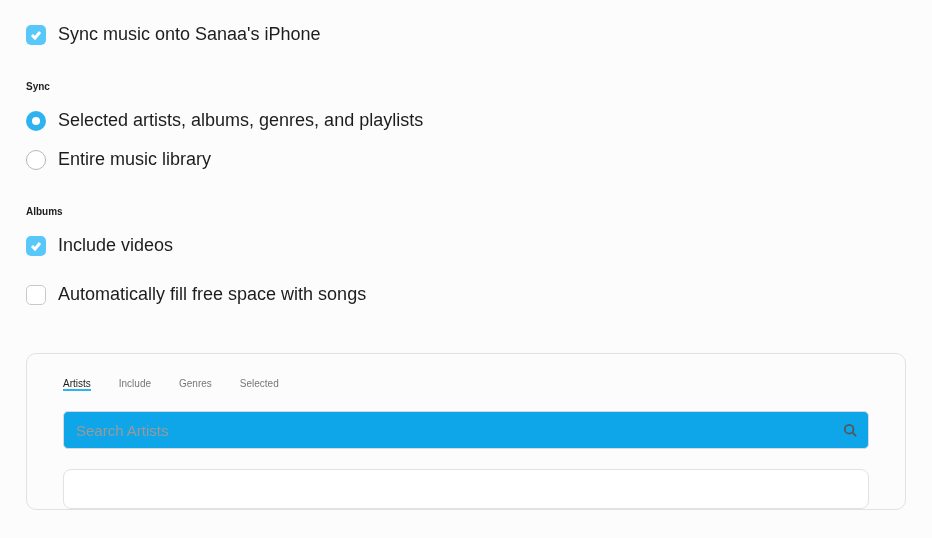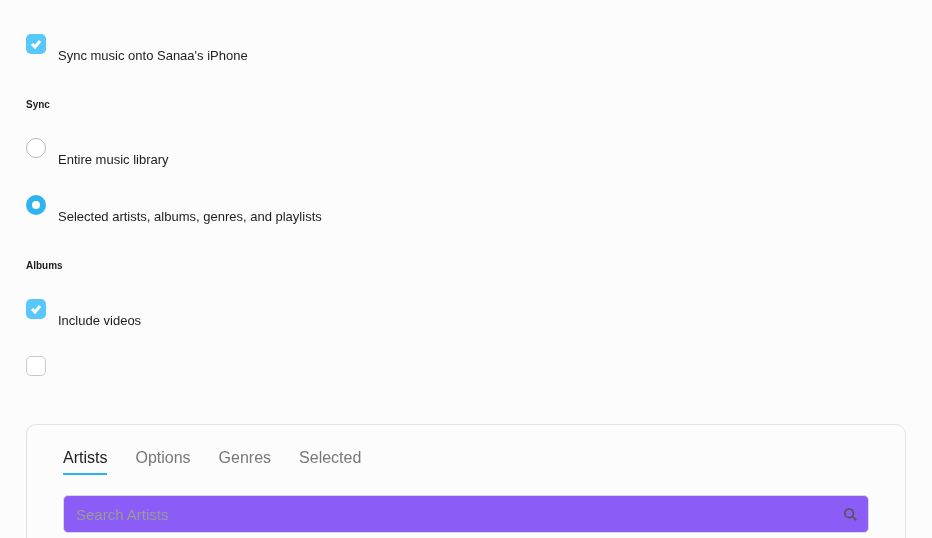--- a/index.html
+++ b/index.html
@@ -58,23 +58,22 @@
       background: #2fb3f0;
     }
     .radio.selected::after {
       content: "";
       width: 8px;
       height: 8px;
       background: #fff;
       border-radius: 50%;
     }
     .label {
-      font-size: 13px;
+      font-size: 18px;
       color: #1d1d1f;
-      margin-top: 24px;
     }
     .section-title {
       font-size: 10px;
       font-weight: 600;
       color: #1d1d1f;
       margin-top: 36px;
       margin-bottom: 18px;
     }
     .radio-group .row {
       margin-bottom: 18px;
@@ -89,42 +88,41 @@
       padding: 24px 36px 0 36px;
       margin-top: 48px;
       background: #fcfcfc;
     }
     .tabs {
       display: flex;
       gap: 28px;
       margin-bottom: 20px;
     }
     .tab {
-      font-size: 16px;
+      font-size: 10px;
       color: #777;
       cursor: pointer;
-      padding-bottom: 6px;
     }
     .tab.active {
       color: #1d1d1f;
       border-bottom: 2px solid #2fb3f0;
     }
     .search-wrap {
       position: relative;
       margin-bottom: 20px;
     }
     .search-input {
       width: 100%;
       height: 38px;
       border: 1px solid #d9d9d9;
       border-radius: 5px;
       padding: 0 40px 0 12px;
       font-size: 15px;
       color: #1d1d1f;
-      background: #8b5cf6;
+      background: #0ea5e9;
       outline: none;
     }
     .search-input::placeholder {
       color: #9a9a9a;
     }
     .search-icon {
       position: absolute;
       right: 12px;
       top: 50%;
       transform: translateY(-50%);
@@ -149,48 +147,49 @@
     <svg>
         <path d="M2 6 L5 9 L10 3"></path>
       </svg>
   </div>
   <span class="label">Sync music onto Sanaa's iPhone</span>
 </div>
 
 <div class="section-title">Sync</div>
 <div class="radio-group">
   <div class="row">
+    <div class="radio selected"></div>
+    <span class="label">Selected artists, albums, genres, and playlists</span>
+  </div>
+  <div class="row">
     <div class="radio unselected"></div>
     <span class="label">Entire music library</span>
-  </div>
-  <div class="row">
-    <div class="radio selected"></div>
-    <span class="label">Selected artists, albums, genres, and playlists</span>
   </div>
 </div>
 
 <div class="section-title">Albums</div>
 <div class="options-group">
   <div class="row">
     <div class="checkbox checked">
       <svg>
           <path d="M2 6 L5 9 L10 3"></path>
         </svg>
     </div>
     <span class="label">Include videos</span>
   </div>
   <div class="row">
     <div class="checkbox unchecked"></div>
+    <span class="label">Automatically fill free space with songs</span>
   </div>
 </div>
 
 <div class="panel">
   <div class="tabs">
     <div class="tab active">Artists</div>
-    <div class="tab">Options</div>
+    <div class="tab">Include</div>
     <div class="tab">Genres</div>
     <div class="tab">Selected</div>
   </div>
   <div class="search-wrap">
     <input class="search-input" type="text" placeholder="Search Artists" style="">
     <svg class="search-icon" viewBox="0 0 16 16">
       <circle cx="7" cy="7" r="5"></circle>
       <line x1="11" y1="11" x2="15" y2="15"></line>
     </svg>
   </div>

